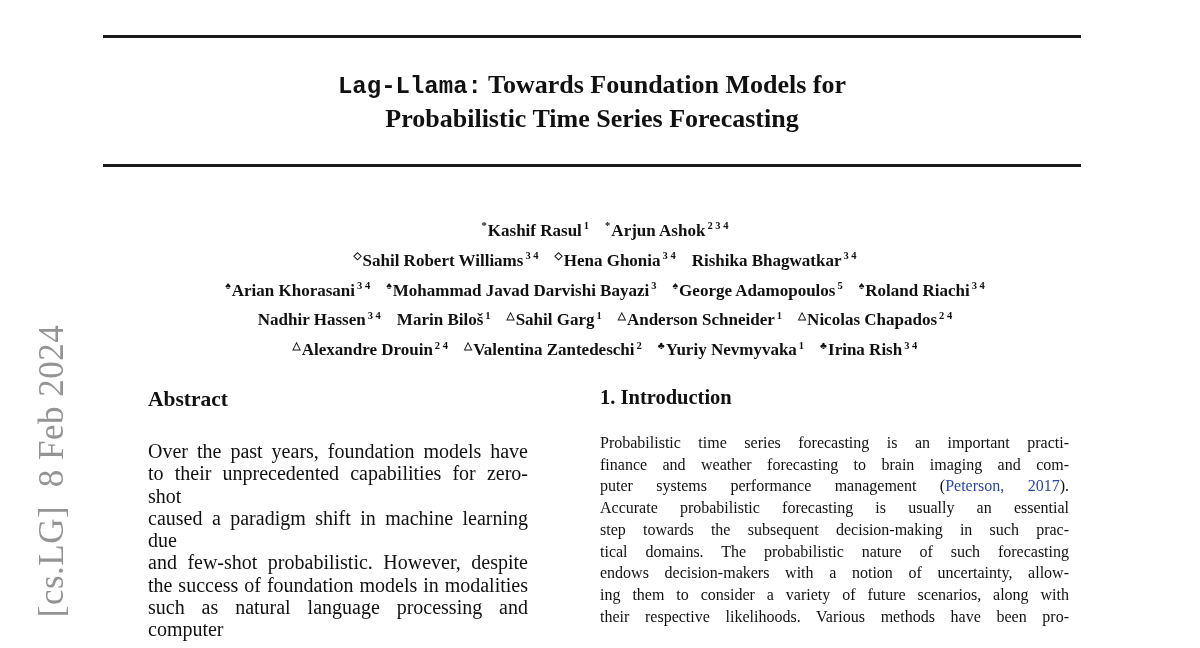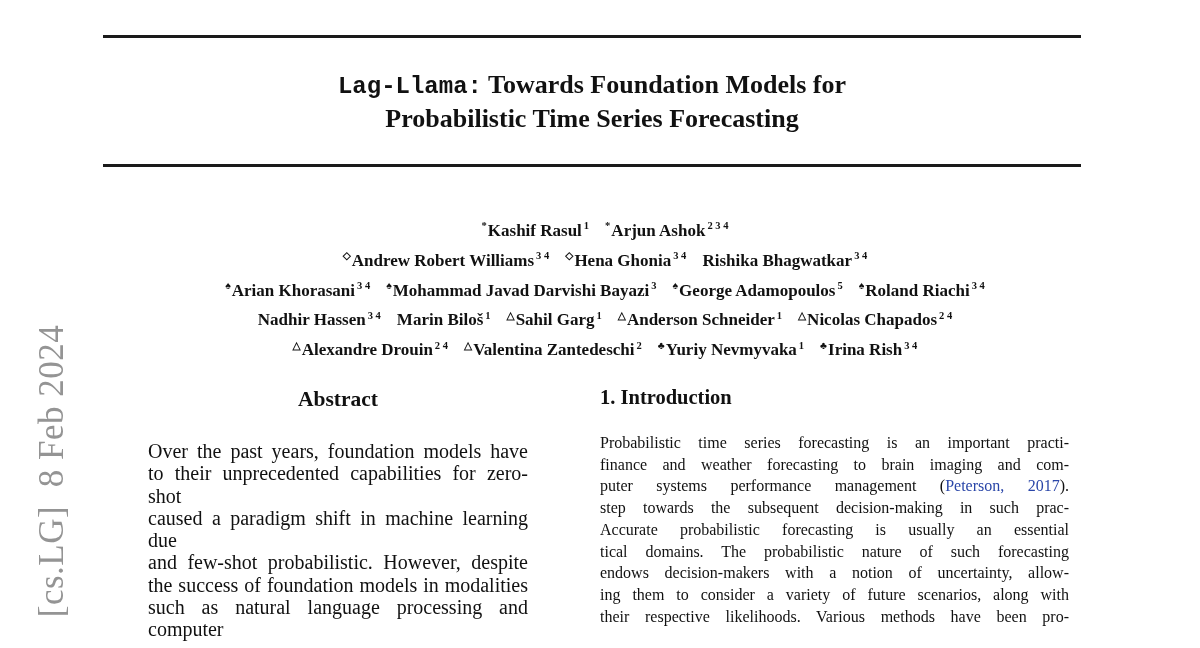--- a/index.html
+++ b/index.html
@@ -65,21 +65,20 @@
     font-size:62%;
     vertical-align:super;
     line-height:0;
     white-space:pre;
   }
   sup.sym{margin-right:1px;}
   sup.num{margin-left:2px;}
   .abs-heading{
     position:absolute;
     left:148px; top:387px; width:380px;
-    text-align:center;
     font-weight:bold;
     font-size:21.5px;
   }
   .abs-body{
     position:absolute;
     left:148px; top:440px; width:380px;
     font-size:20px;
     line-height:22.3px;
   }
   .intro-heading{
@@ -110,40 +109,40 @@
 
 <h1 class="title">
   <span><span class="mono">Lag-Llama:</span><span> Towards Foundation Models for</span></span><br>
   <span>Probabilistic Time Series Forecasting</span>
 </h1>
 
 <div class="rule" id="rule-bottom"></div>
 
 <div class="authors" id="authors">
     <div><span class="author"><sup class="sym">*</sup><span>Kashif Rasul</span><sup class="num">1</sup></span><span class="author"><sup class="sym">*</sup><span>Arjun Ashok</span><sup class="num">2 3 4</sup></span></div>
-    <div><span class="author"><sup class="sym">◇</sup><span>Andrew Robert Williams</span><sup class="num">3 4</sup></span><span class="author"><sup class="sym">◇</sup><span>Hena Ghonia</span><sup class="num">3 4</sup></span><span class="author"><span>Rishika Bhagwatkar</span><sup class="num">3 4</sup></span></div>
+    <div><span class="author"><sup class="sym">◇</sup><span>Sahil Robert Williams</span><sup class="num">3 4</sup></span><span class="author"><sup class="sym">◇</sup><span>Hena Ghonia</span><sup class="num">3 4</sup></span><span class="author"><span>Rishika Bhagwatkar</span><sup class="num">3 4</sup></span></div>
     <div><span class="author"><sup class="sym">♠</sup><span>Arian Khorasani</span><sup class="num">3 4</sup></span><span class="author"><sup class="sym">♠</sup><span>Mohammad Javad Darvishi Bayazi</span><sup class="num">3</sup></span><span class="author"><sup class="sym">♠</sup><span>George Adamopoulos</span><sup class="num">5</sup></span><span class="author"><sup class="sym">♠</sup><span>Roland Riachi</span><sup class="num">3 4</sup></span></div>
     <div><span class="author"><span>Nadhir Hassen</span><sup class="num">3 4</sup></span><span class="author"><span>Marin Biloš</span><sup class="num">1</sup></span><span class="author"><sup class="sym">△</sup><span>Sahil Garg</span><sup class="num">1</sup></span><span class="author"><sup class="sym">△</sup><span>Anderson Schneider</span><sup class="num">1</sup></span><span class="author"><sup class="sym">△</sup><span>Nicolas Chapados</span><sup class="num">2 4</sup></span></div>
     <div><span class="author"><sup class="sym">△</sup><span>Alexandre Drouin</span><sup class="num">2 4</sup></span><span class="author"><sup class="sym">△</sup><span>Valentina Zantedeschi</span><sup class="num">2</sup></span><span class="author"><sup class="sym">♣</sup><span>Yuriy Nevmyvaka</span><sup class="num">1</sup></span><span class="author"><sup class="sym">♣</sup><span>Irina Rish</span><sup class="num">3 4</sup></span></div>
   </div>
 
 <div class="abs-heading">Abstract</div>
 <div class="abs-body" id="abstract-body">
     <div class="tline"><span>Over the past years, foundation models have</span></div>
     <div class="tline"><span>to their unprecedented capabilities for zero-shot</span></div>
     <div class="tline"><span>caused a paradigm shift in machine learning due</span></div>
     <div class="tline"><span>and few-shot probabilistic.  However, despite</span></div>
     <div class="tline"><span>the success of foundation models in modalities</span></div>
     <div class="tline"><span>such as natural language processing and computer</span></div>
   </div>
 
 <div class="intro-heading">1. Introduction</div>
 <div class="intro-body" id="intro-body">
     <div class="tline"><span>Probabilistic time series forecasting is an important practi-</span></div>
     <div class="tline"><span>finance and weather forecasting to brain imaging and com-</span></div>
     <div class="tline"><span>puter systems performance management (</span><span class="cite">Peterson, 2017</span><span>).</span></div>
+    <div class="tline"><span>Accurate probabilistic forecasting is usually an essential</span></div>
     <div class="tline"><span>step towards the subsequent decision-making in such prac-</span></div>
-    <div class="tline"><span>Accurate probabilistic forecasting is usually an essential</span></div>
     <div class="tline"><span>tical domains. The probabilistic nature of such forecasting</span></div>
     <div class="tline"><span>endows decision-makers with a notion of uncertainty, allow-</span></div>
     <div class="tline"><span>ing them to consider a variety of future scenarios, along with</span></div>
     <div class="tline"><span>their respective likelihoods. Various methods have been pro-</span></div>
   </div>
 
 </body></html>

